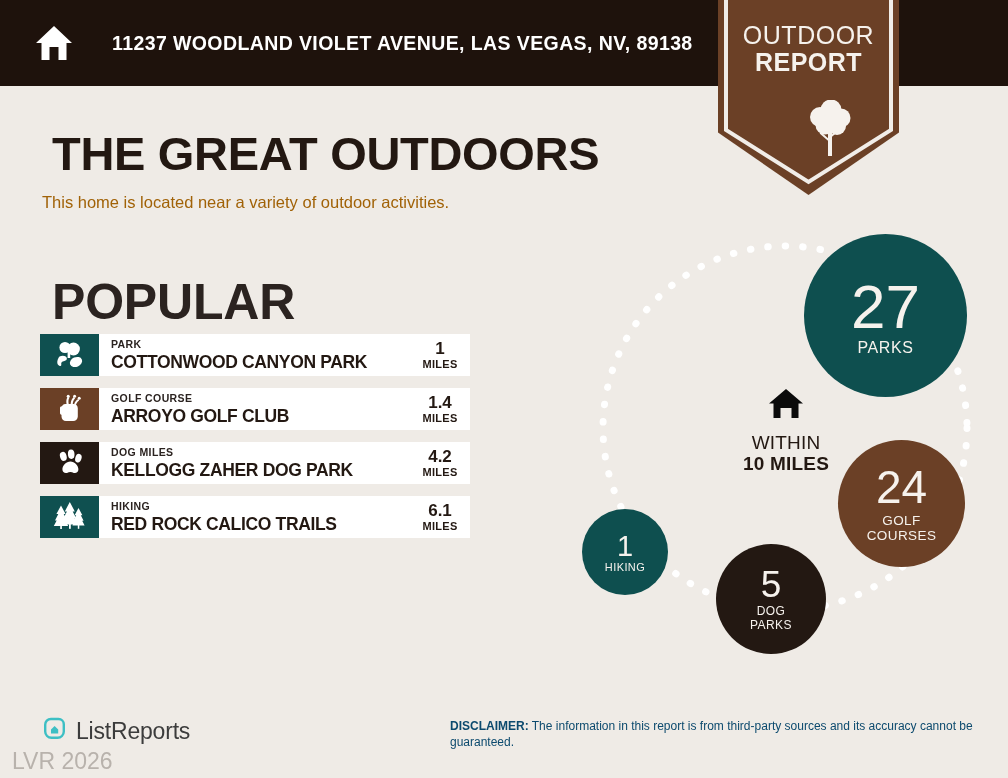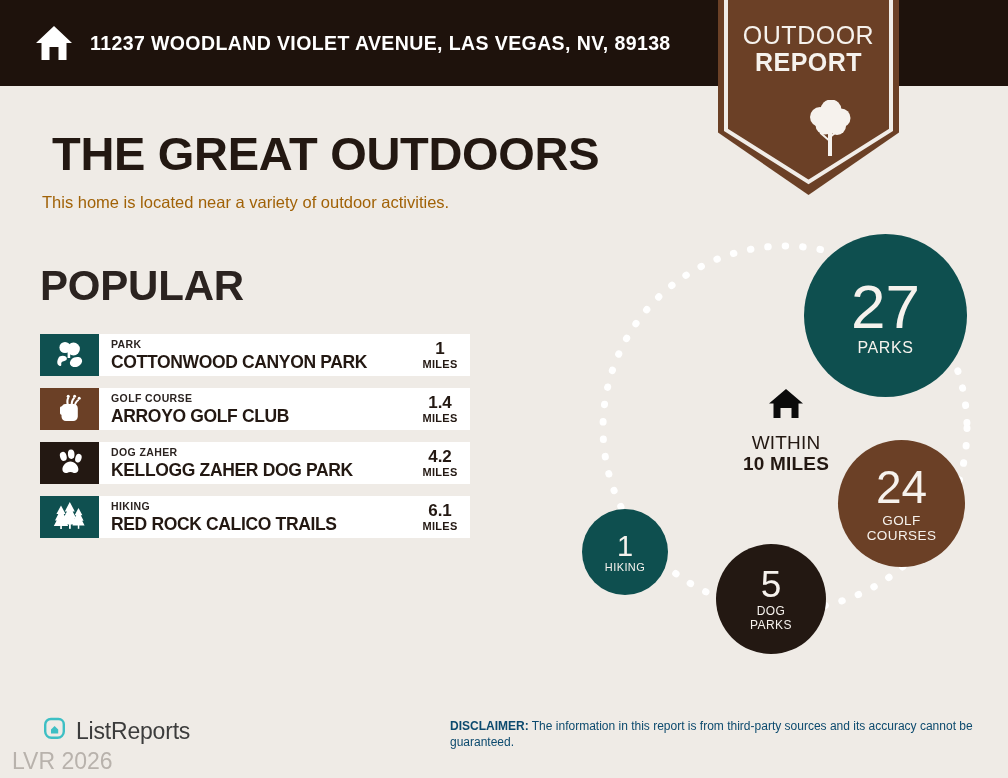--- a/index.html
+++ b/index.html
@@ -25,21 +25,21 @@
     left: 0; top: 0;
     width: 1008px; height: 86px;
     background: #1E120C;
   }
   #header-inner {
     position: absolute;
     left: 34px; top: 0;
     height: 86px;
     display: flex;
     align-items: center;
-    gap: 16px;
+    gap: 38px;
   }
   #header-address {
     color: #FFFFFF;
     font-size: 19.5px;
     font-weight: 700;
     letter-spacing: 0.4px;
     white-space: nowrap;
   }
   .home-glyph { display: block; }
 
@@ -79,25 +79,25 @@
   }
   #subtitle {
     margin: 16px 0 0 2px;
     font-size: 16.5px;
     color: #a16207;
     font-weight: 400;
   }
   #popular-title {
     position: absolute;
     left: 40px; top: 265px;
-    font-size: 42px;
+    font-size: 50px;
     font-weight: 700;
     color: #2B2320;
     letter-spacing: -0.2px;
-    margin: 0;
+    margin: 12px;
     line-height: 1;
   }
 
   
   #list { position: absolute; left: 40px; top: 334px; width: 430px; }
   .row {
     display: flex;
     align-items: stretch;
     height: 42px;
     background: #FFFFFF;
@@ -327,21 +327,21 @@
           <g fill="#FFFFFF">
             <ellipse cx="9.3" cy="9.4" rx="3.3" ry="4.6" transform="rotate(-16 9.3 9.4)"></ellipse>
             <ellipse cx="17.2" cy="7.2" rx="3.3" ry="4.8" transform="rotate(-3 17.2 7.2)"></ellipse>
             <ellipse cx="24.4" cy="11.2" rx="3.1" ry="4.4" transform="rotate(17 24.4 11.2)"></ellipse>
             <path d="M16.4 14.4c4.2 0 8 4.2 8 7.9 0 3-2.4 4.3-4.6 3.6-1.2-.4-2.3-.8-3.4-.8s-2.2.4-3.4.8c-2.2.7-4.6-.6-4.6-3.6 0-3.7 3.8-7.9 8-7.9z"></path>
           </g>
         </svg>
       </div>
       <div class="row-body">
         <div class="row-texts">
-          <span class="row-cat">DOG ZAHER</span>
+          <span class="row-cat">DOG MILES</span>
           <span class="row-name">KELLOGG ZAHER DOG PARK</span>
         </div>
         <div class="row-dist">
           <span class="d-val">4.2</span>
           <span class="d-unit">MILES</span>
         </div>
       </div>
     </div>
 
     <div class="row">

